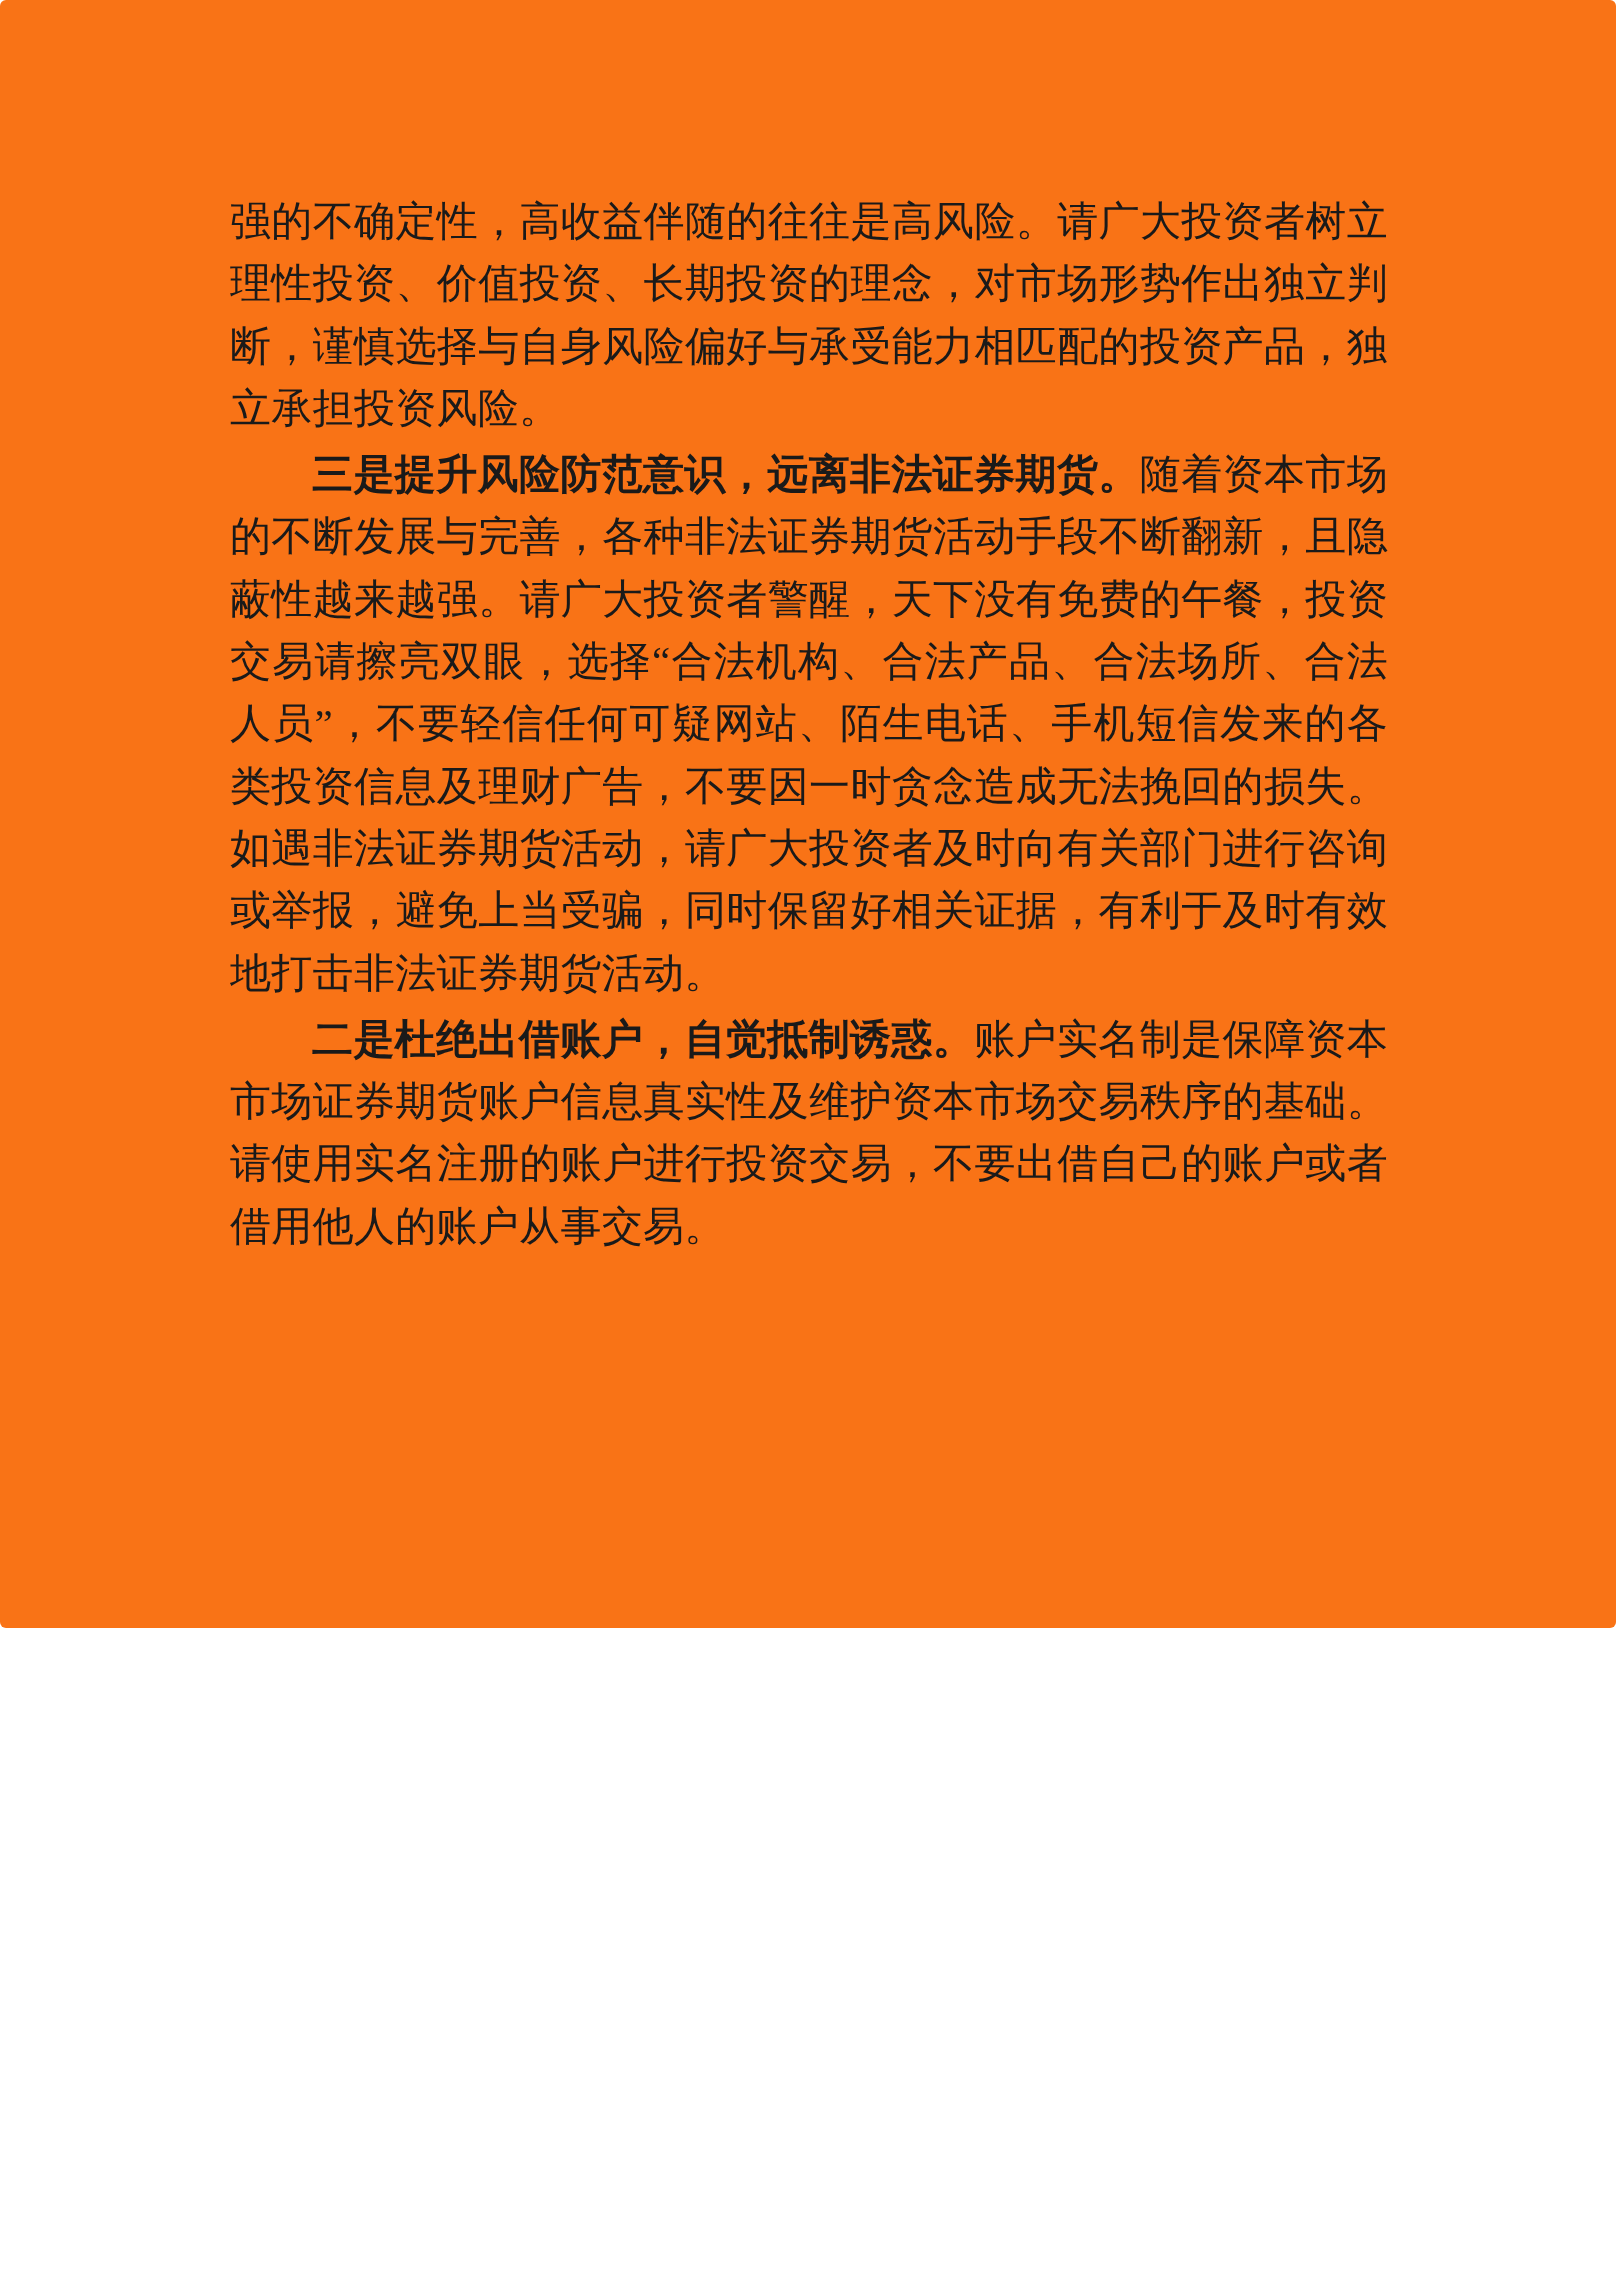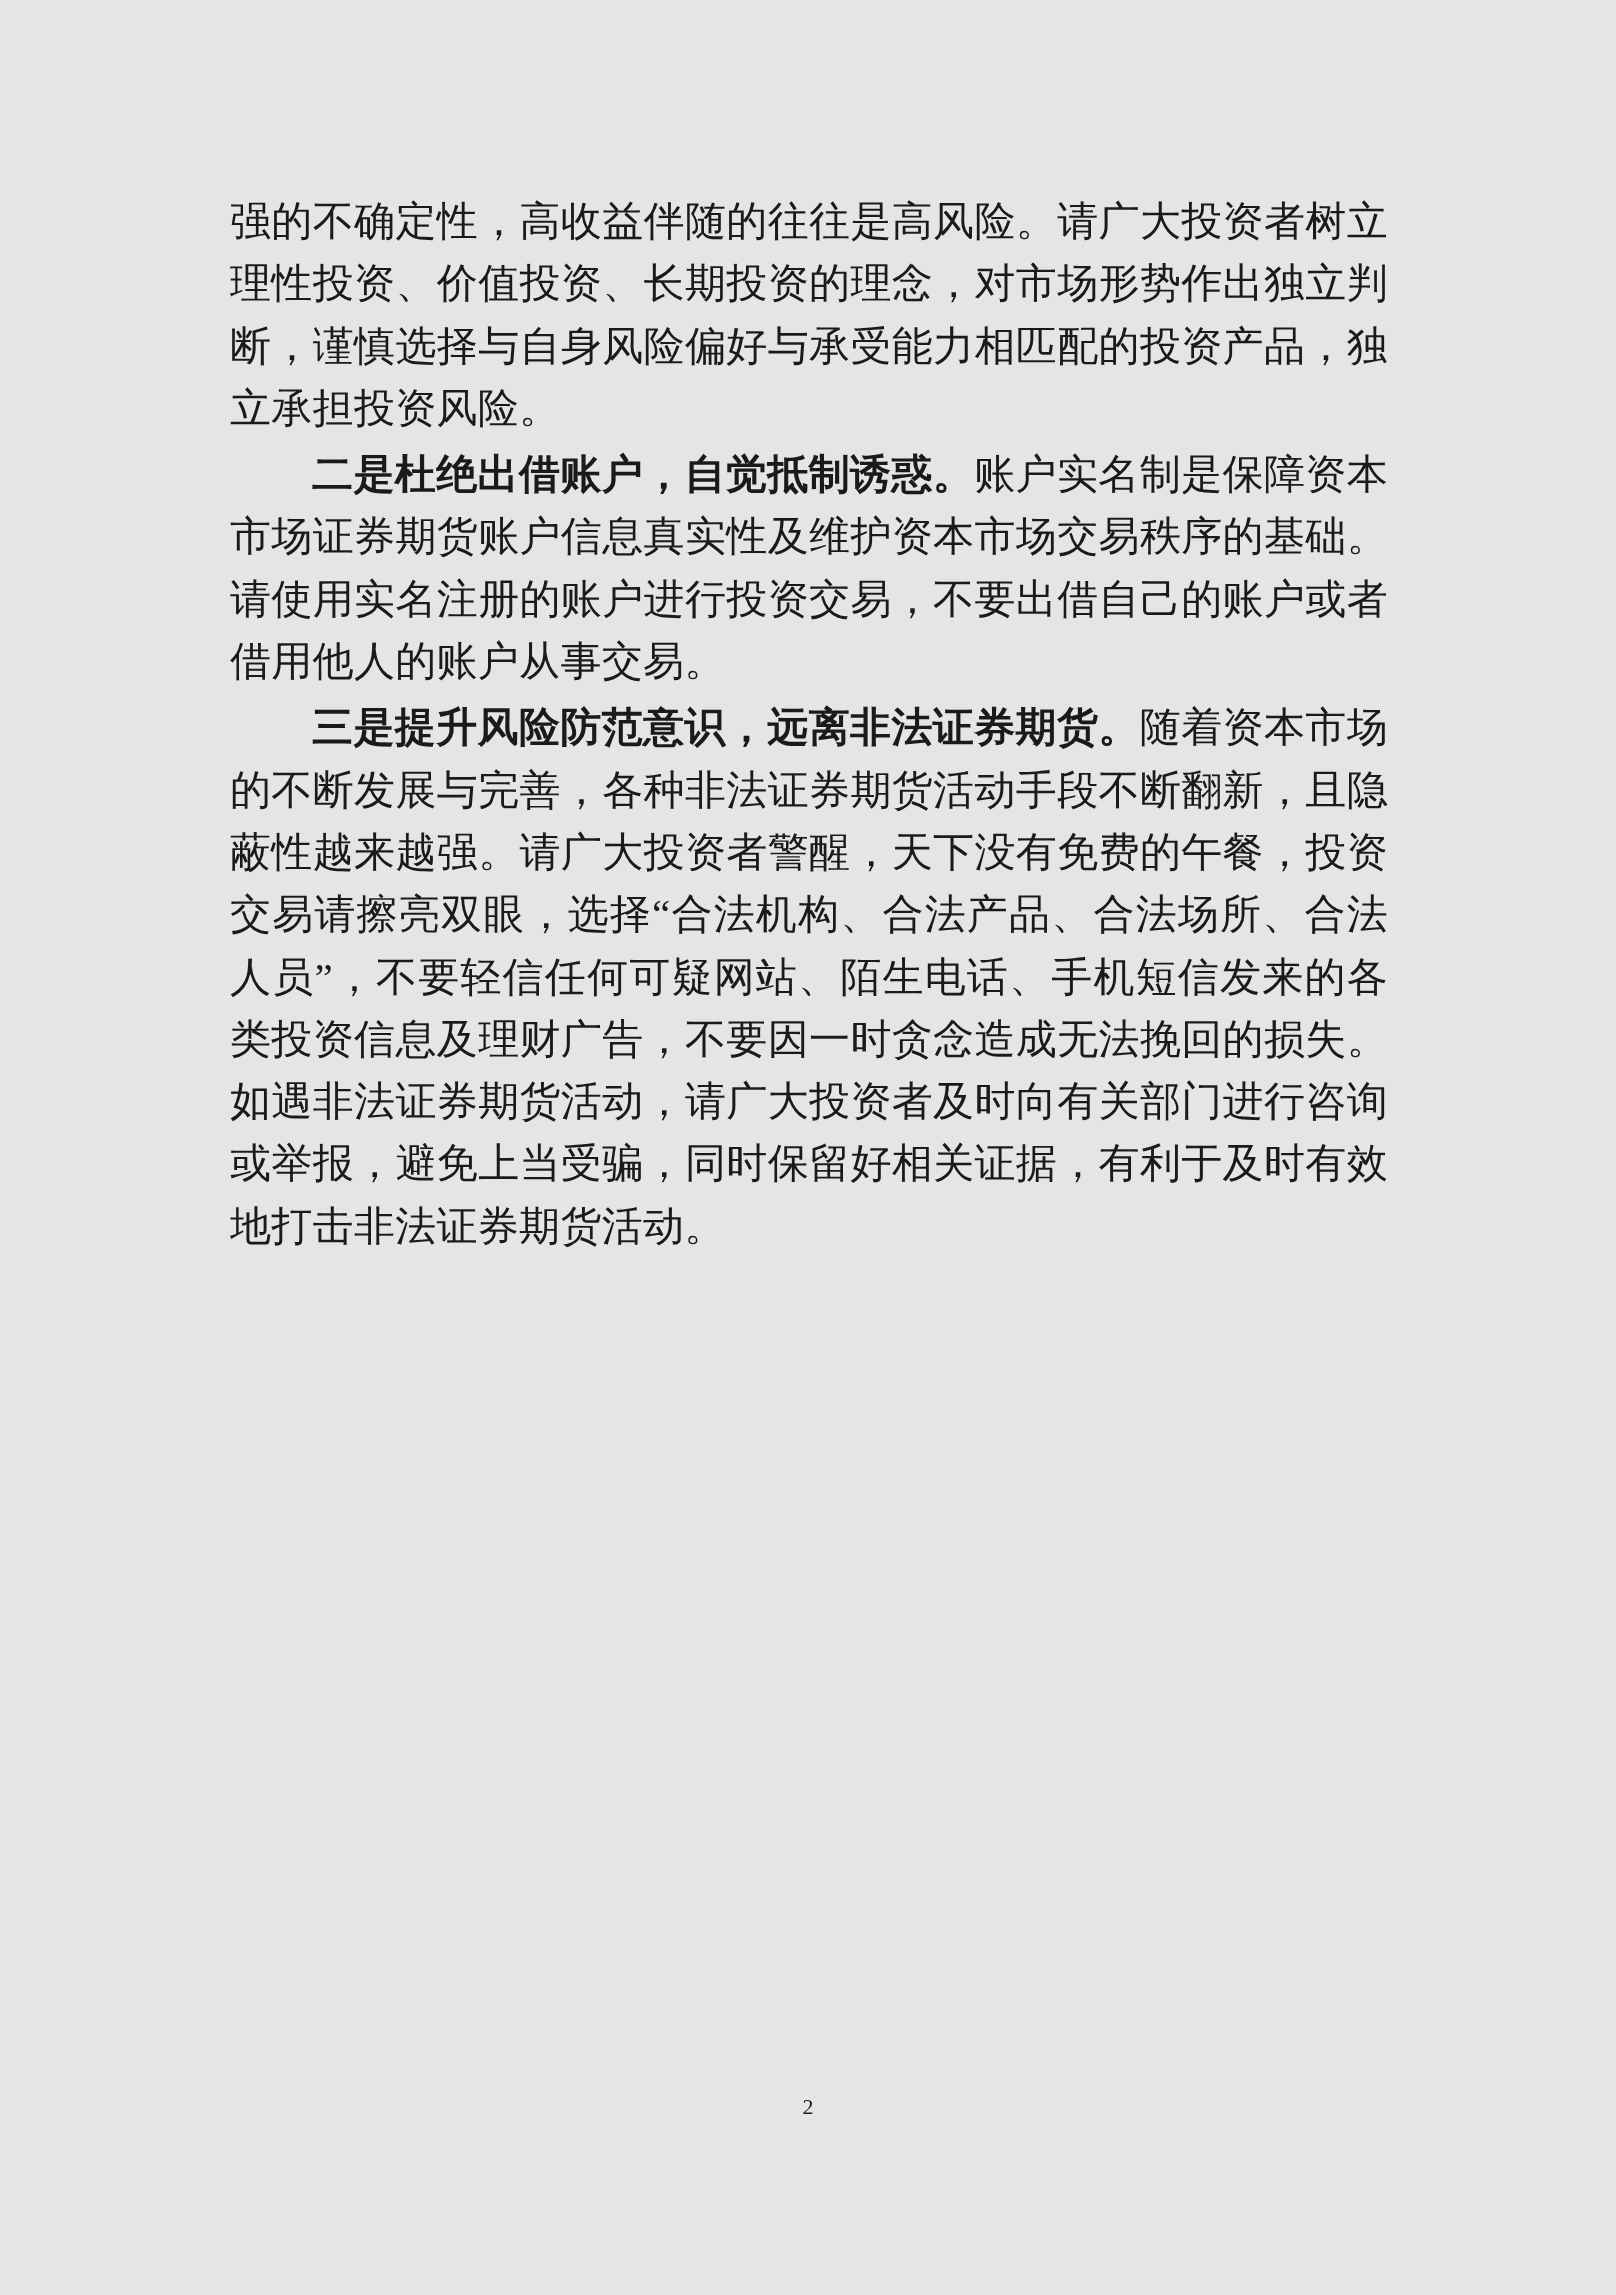--- a/index.html
+++ b/index.html
@@ -2,26 +2,27 @@
 <html style="font-size:10.5px"><head>
 <meta charset="utf-8">
 <style>
   html, body {
     margin: 0;
     padding: 0;
     background: #ffffff;
   }
   .page {
     width: 1616px;
-    height: 2295px;
+    height: 1628px;
     position: relative;
-    background: #e5e5e5;
+    background: #f97316;
     box-sizing: border-box;
     font-family: "Liberation Serif", "DejaVu Serif", serif;
     overflow: hidden;
+    border-radius: 6px;
   }
   .content {
     position: absolute;
     left: 230px;
     top: 190px;
     width: 1158px;
   }
   .para {
     font-size: 41px;
     line-height: 1.52;
@@ -50,23 +51,23 @@
   }
 </style>
 </head>
 <body>
 
 <div class="page">
   <div class="content">
 
     <p class="para"><span>强的不确定性，高收益伴随的往往是高风险。请广大投资者树立理性投资、价值投资、长期投资的理念，对市场形势作出独立判断，谨慎选择与自身风险偏好与承受能力相匹配的投资产品，独立承担投资风险。</span></p>
 
+    <p class="para indent"><span class="lead">三是提升风险防范意识，远离非法证券期货。</span><span>随着资本市场的不断发展与完善，各种非法证券期货活动手段不断翻新，且隐蔽性越来越强。请广大投资者警醒，天下没有免费的午餐，投资交易请擦亮双眼，选择“合法机构、合法产品、合法场所、合法人员”，不要轻信任何可疑网站、陌生电话、手机短信发来的各类投资信息及理财广告，不要因一时贪念造成无法挽回的损失。如遇非法证券期货活动，请广大投资者及时向有关部门进行咨询或举报，避免上当受骗，同时保留好相关证据，有利于及时有效地打击非法证券期货活动。</span></p>
+
     <p class="para indent"><span class="lead">二是杜绝出借账户，自觉抵制诱惑。</span><span>账户实名制是保障资本市场证券期货账户信息真实性及维护资本市场交易秩序的基础。请使用实名注册的账户进行投资交易，不要出借自己的账户或者借用他人的账户从事交易。</span></p>
-
-    <p class="para indent"><span class="lead">三是提升风险防范意识，远离非法证券期货。</span><span>随着资本市场的不断发展与完善，各种非法证券期货活动手段不断翻新，且隐蔽性越来越强。请广大投资者警醒，天下没有免费的午餐，投资交易请擦亮双眼，选择“合法机构、合法产品、合法场所、合法人员”，不要轻信任何可疑网站、陌生电话、手机短信发来的各类投资信息及理财广告，不要因一时贪念造成无法挽回的损失。如遇非法证券期货活动，请广大投资者及时向有关部门进行咨询或举报，避免上当受骗，同时保留好相关证据，有利于及时有效地打击非法证券期货活动。</span></p>
 
 
 
   </div>
 
   <div class="page-number">2</div>
 </div>
 
 
 </body></html>

